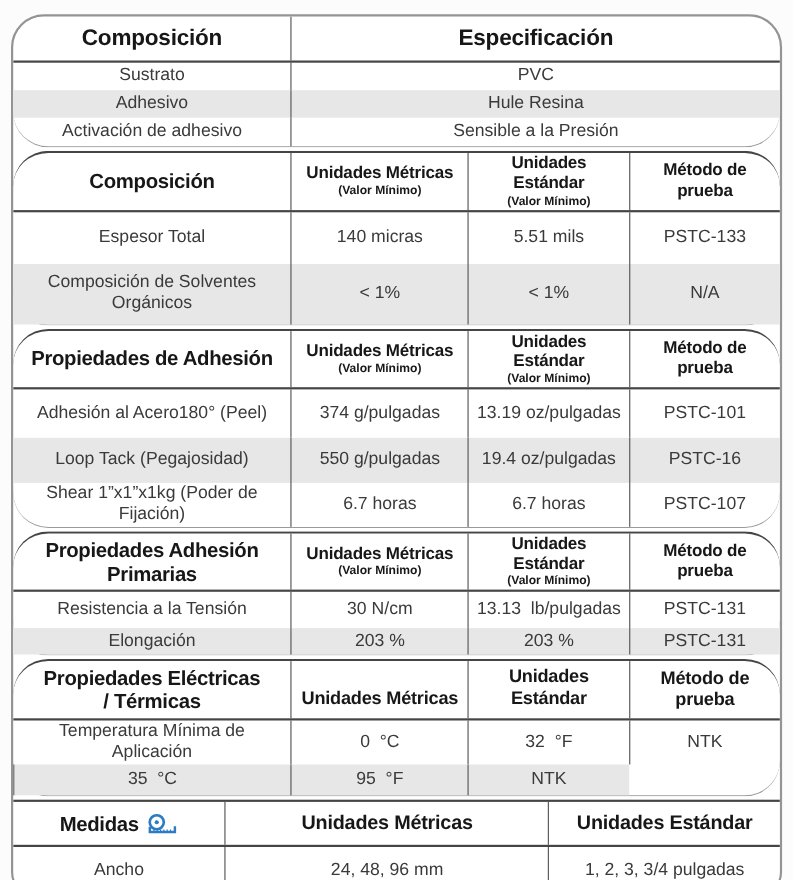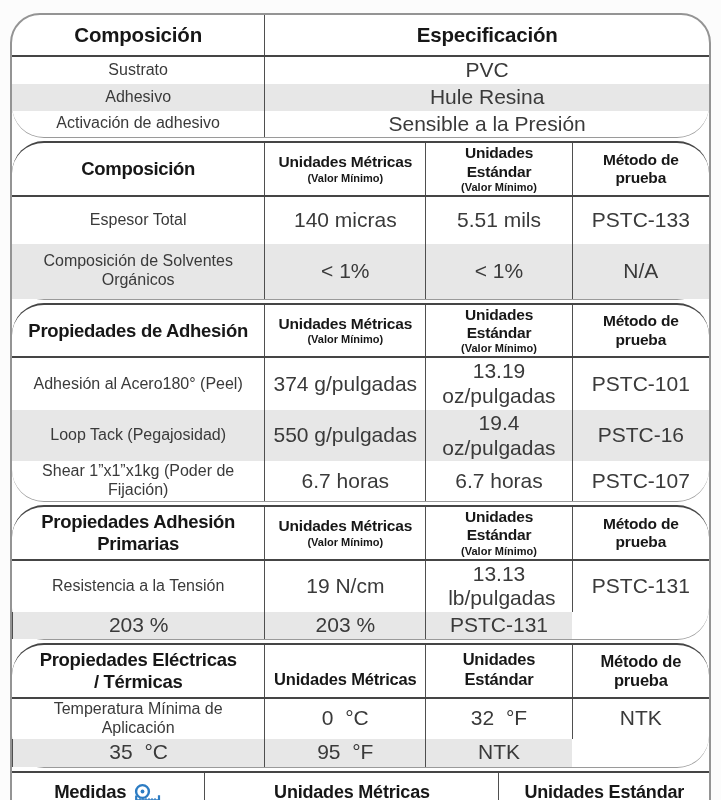--- a/index.html
+++ b/index.html
@@ -39,21 +39,21 @@
   .hcell { font-weight: bold; font-size: 20.5px; color: var(--text-dark); letter-spacing: -0.2px; }
   .sec-title { font-weight: bold; font-size: 18.5px; color: var(--text-dark); letter-spacing: -0.3px; white-space: pre-line; }
   .hcol { flex-direction: column; }
   .hcol-title { font-weight: bold; font-size: 15.5px; color: var(--text-dark); letter-spacing: -0.2px; }
   .hcol-sub { font-weight: bold; font-size: 11px; color: var(--text-dark); }
   .hcol-sub:empty { display: none; }
   .big-units .hcol-title { font-size: 16.5px; }
   .med-units .hcol-title { font-size: 18px; }
   .va-low { justify-content: flex-end; padding-bottom: 8px; }
   .label { font-size: 16px; color: var(--text-body); }
-  .value { font-size: 21px; color: var(--text-body); }
+  .value { font-size: 16px; color: var(--text-body); }
   .title-with-icon { gap: 7px; }
   .title-with-icon svg { color: var(--icon-blue); flex: 0 0 auto; margin-top: 3px; }
   
   .h42{min-height:42px} .h25{min-height:25px} .h26{min-height:26px}
   .h45{min-height:45px} .h47{min-height:47px} .h55{min-height:55px}
   .h48{min-height:48px} .h44{min-height:44px} .h41{min-height:41px}
   .h29{min-height:29px} .h33{min-height:33px} .h24{min-height:24px}
   .h54{min-height:54px} .h28{min-height:28px} .h43{min-height:43px}
 </style>
 </head>
@@ -154,25 +154,26 @@
       <div class="cell hcol bl">
         <div class="hcol-title">Unidades Estándar</div>
         <div class="hcol-sub">(Valor Mínimo)</div>
       </div>
       <div class="cell hcol bl">
         <div class="hcol-title">Método de prueba</div>
       </div>
     </div>
     <div class="row grid-4 h33">
       <div class="cell label">Resistencia a la Tensión</div>
-      <div class="cell value bl">19 N/cm</div>
+      <div class="cell value bl">30 N/cm</div>
       <div class="cell value bl">13.13 &nbsp;lb/pulgadas</div>
       <div class="cell value bl">PSTC-131</div>
     </div>
     <div class="row grid-4 h24 shade">
+      <div class="cell label">Elongación</div>
       <div class="cell value bl">203 %</div>
       <div class="cell value bl">203 %</div>
       <div class="cell value bl">PSTC-131</div>
     </div>
   </div>
 
   <div class="section">
     <div class="row grid-4 header-row h54">
       <div class="cell sec-title">Propiedades Eléctricas
 / Térmicas</div>

